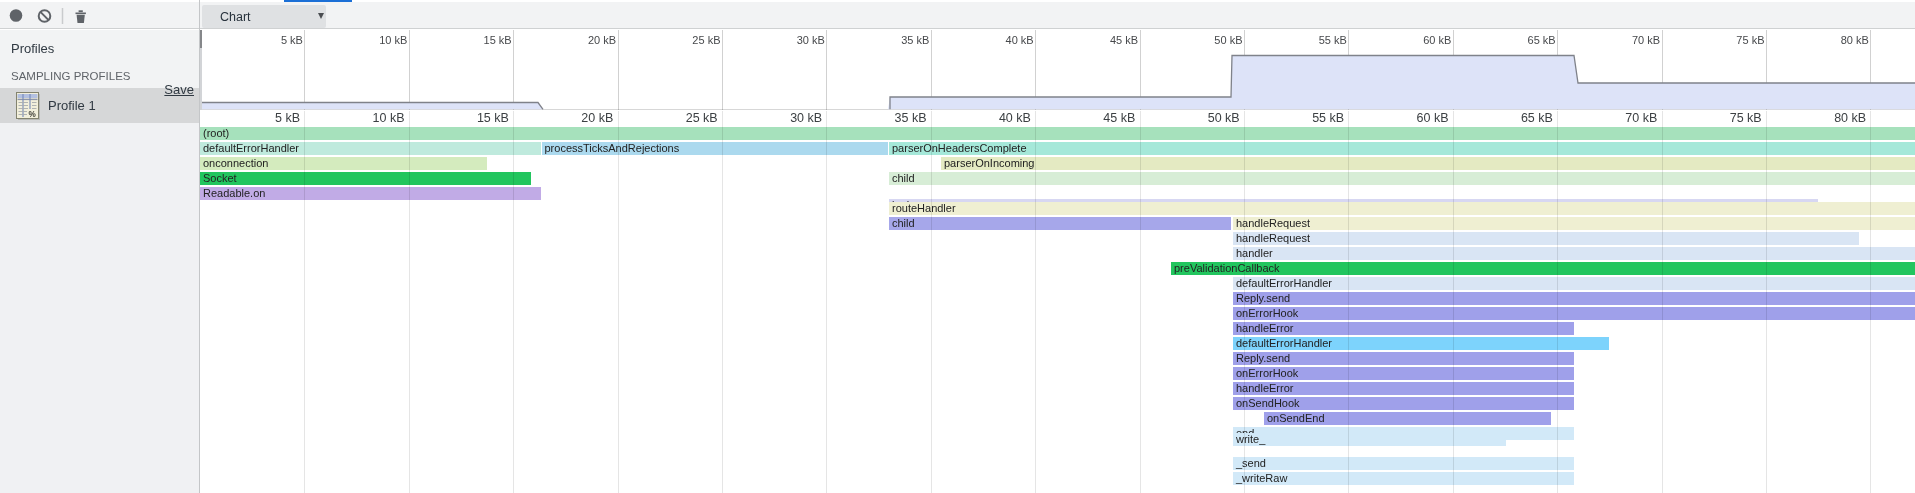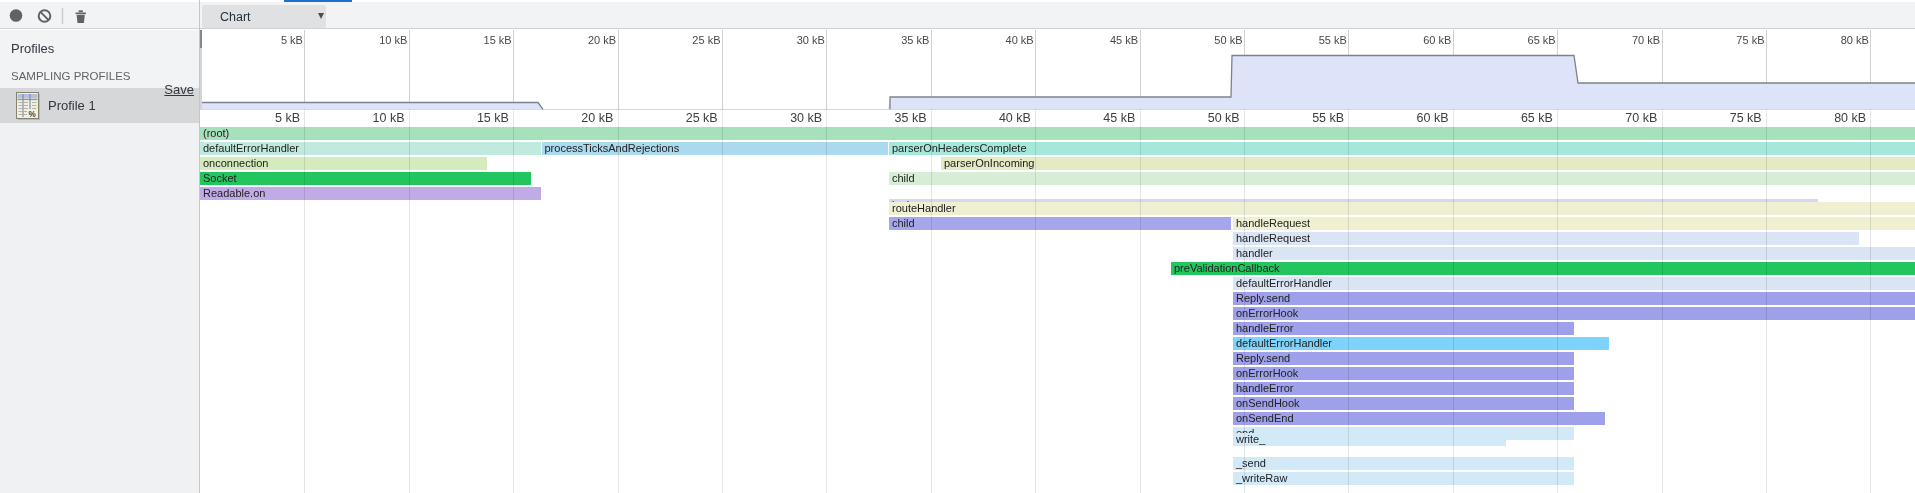--- a/index.html
+++ b/index.html
@@ -155,17 +155,17 @@
 <div class="bar" style="left:1171px;top:262.0px;width:782px;background:#22c55e">preValidationCallback</div>
 <div class="bar" style="left:1233.0px;top:277.0px;width:682.0px;background:#d9e5f4">defaultErrorHandler</div>
 <div class="bar" style="left:1233.0px;top:292.0px;width:682.0px;background:#9fa0ea">Reply.send</div>
 <div class="bar" style="left:1233.0px;top:307.0px;width:682.0px;background:#9fa0ea">onErrorHook</div>
 <div class="bar" style="left:1233.0px;top:322.0px;width:341.0px;background:#9fa0ea">handleError</div>
 <div class="bar" style="left:1233.0px;top:337.0px;width:376px;background:#7dd3fc">defaultErrorHandler</div>
 <div class="bar" style="left:1233.0px;top:352.0px;width:341.0px;background:#9fa0ea">Reply.send</div>
 <div class="bar" style="left:1233.0px;top:367.0px;width:341.0px;background:#9fa0ea">onErrorHook</div>
 <div class="bar" style="left:1233.0px;top:382.0px;width:341.0px;background:#9fa0ea">handleError</div>
 <div class="bar" style="left:1233.0px;top:397.0px;width:341.0px;background:#9fa0ea">onSendHook</div>
-<div class="bar" style="left:1233.0px;top:412.0px;width:372px;background:#9fa0ea">onSendEnd</div>
+<div class="bar" style="left:1264px;top:412.0px;width:287px;background:#9fa0ea">onSendEnd</div>
 <div class="bar" style="left:1233.0px;top:427.0px;width:341.0px;background:#d2e9f8">end</div>
 <div class="bar" style="left:1233.0px;top:433px;width:273px;background:#d2e9f8">write_</div>
 <div class="bar" style="left:1233.0px;top:457.0px;width:341.0px;background:#d2e9f8">_send</div>
 <div class="bar" style="left:1233.0px;top:472.0px;width:341.0px;background:#d2e9f8">_writeRaw</div>
 <div id="sidediv"></div>
 </body></html>

